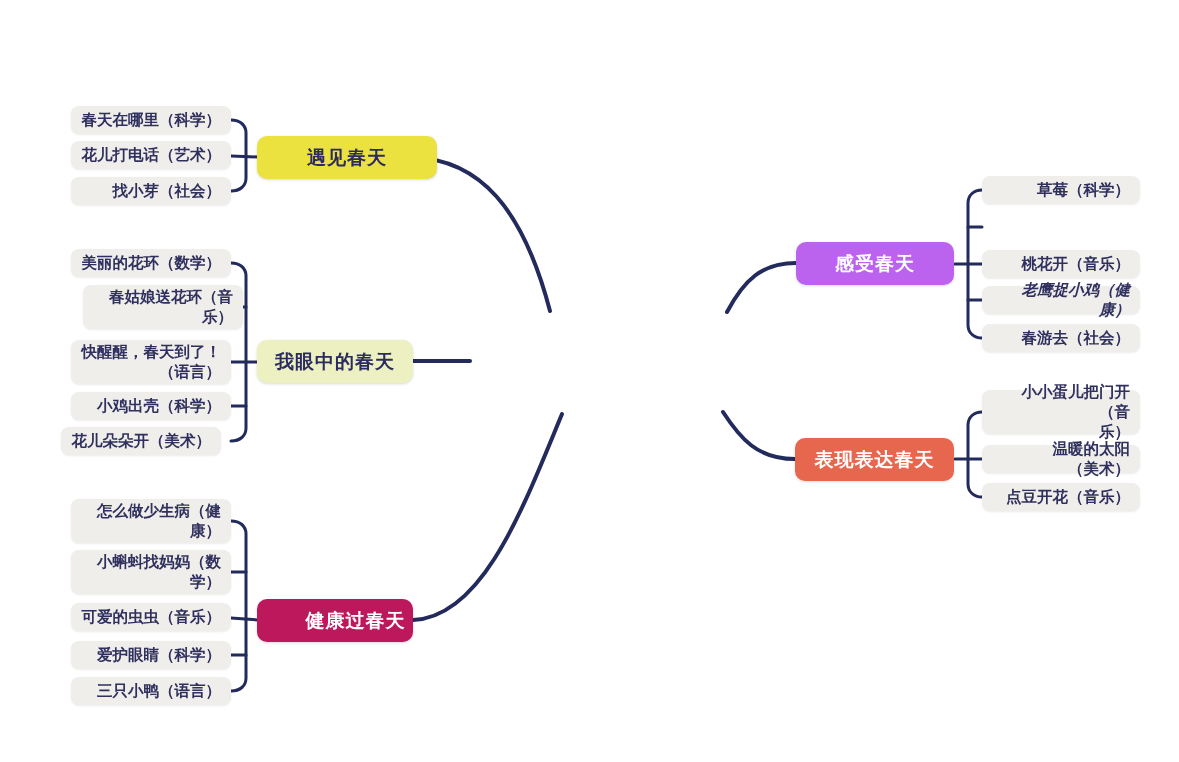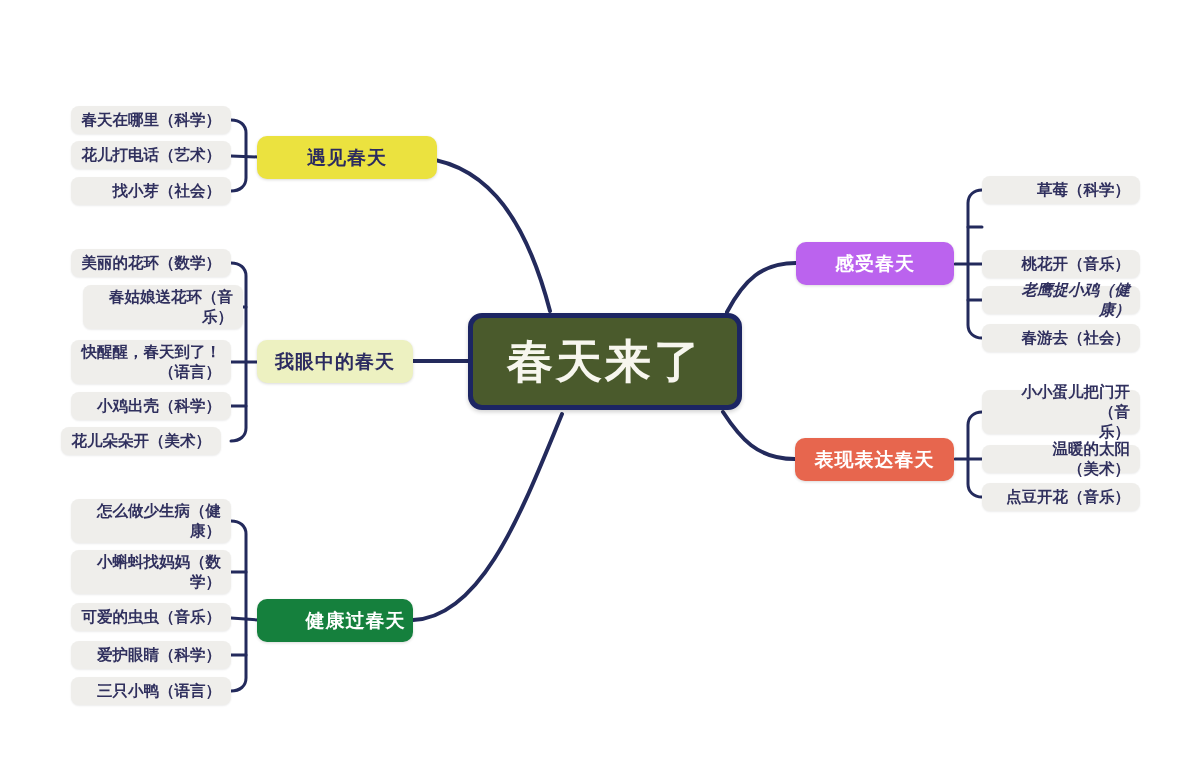--- a/index.html
+++ b/index.html
@@ -79,31 +79,28 @@
 
     <path class="sub" d="M982 190 C974 190 968 195 968 203 L968 325 C968 333 974 338 982 338"></path>
     <path class="sub" d="M982 227 L968 227"></path>
     <path class="sub" d="M982 300 L968 300"></path>
     <path class="sub" d="M955 264 L982 264"></path>
 
     <path class="sub" d="M982 412 C974 412 968 417 968 425 L968 484 C968 492 974 497 982 497"></path>
     <path class="sub" d="M955 459 L982 459"></path>
   </svg>
 
-  <div class="node root" style="left: 468px; top: 313px; background: rgb(74, 90, 44); color: rgb(247, 246, 238);">
-    <span>春天来了</span>
-  </div>
 
   <div class="node branch" style="left: 257px; top: 136px; width: 180px; background: rgb(235, 226, 63); color: rgb(43, 43, 96);">
     <span>遇见春天</span>
   </div>
   <div class="node branch" style="left: 257px; top: 340px; width: 156px; background: rgb(237, 241, 193); color: rgb(43, 43, 96);">
     <span>我眼中的春天</span>
   </div>
-  <div class="node branch" style="left: 257px; top: 599px; width: 156px; background: #15803d; color: rgb(255, 255, 255); padding-left: 41px;">
+  <div class="node branch" style="left: 257px; top: 599px; width: 156px; background: #be185d; color: rgb(255, 255, 255); padding-left: 41px;">
     <span>健康过春天</span>
   </div>
   <div class="node branch" style="left: 796px; top: 242px; width: 158px; background: rgb(187, 99, 238); color: rgb(255, 255, 255);">
     <span>感受春天</span>
   </div>
   <div class="node branch" style="left: 795px; top: 438px; width: 159px; background: rgb(231, 102, 78); color: rgb(255, 255, 255);">
     <span>表现表达春天</span>
   </div>
 
   <div class="node child h1 align-r" style="left:71px;top:106px;">

